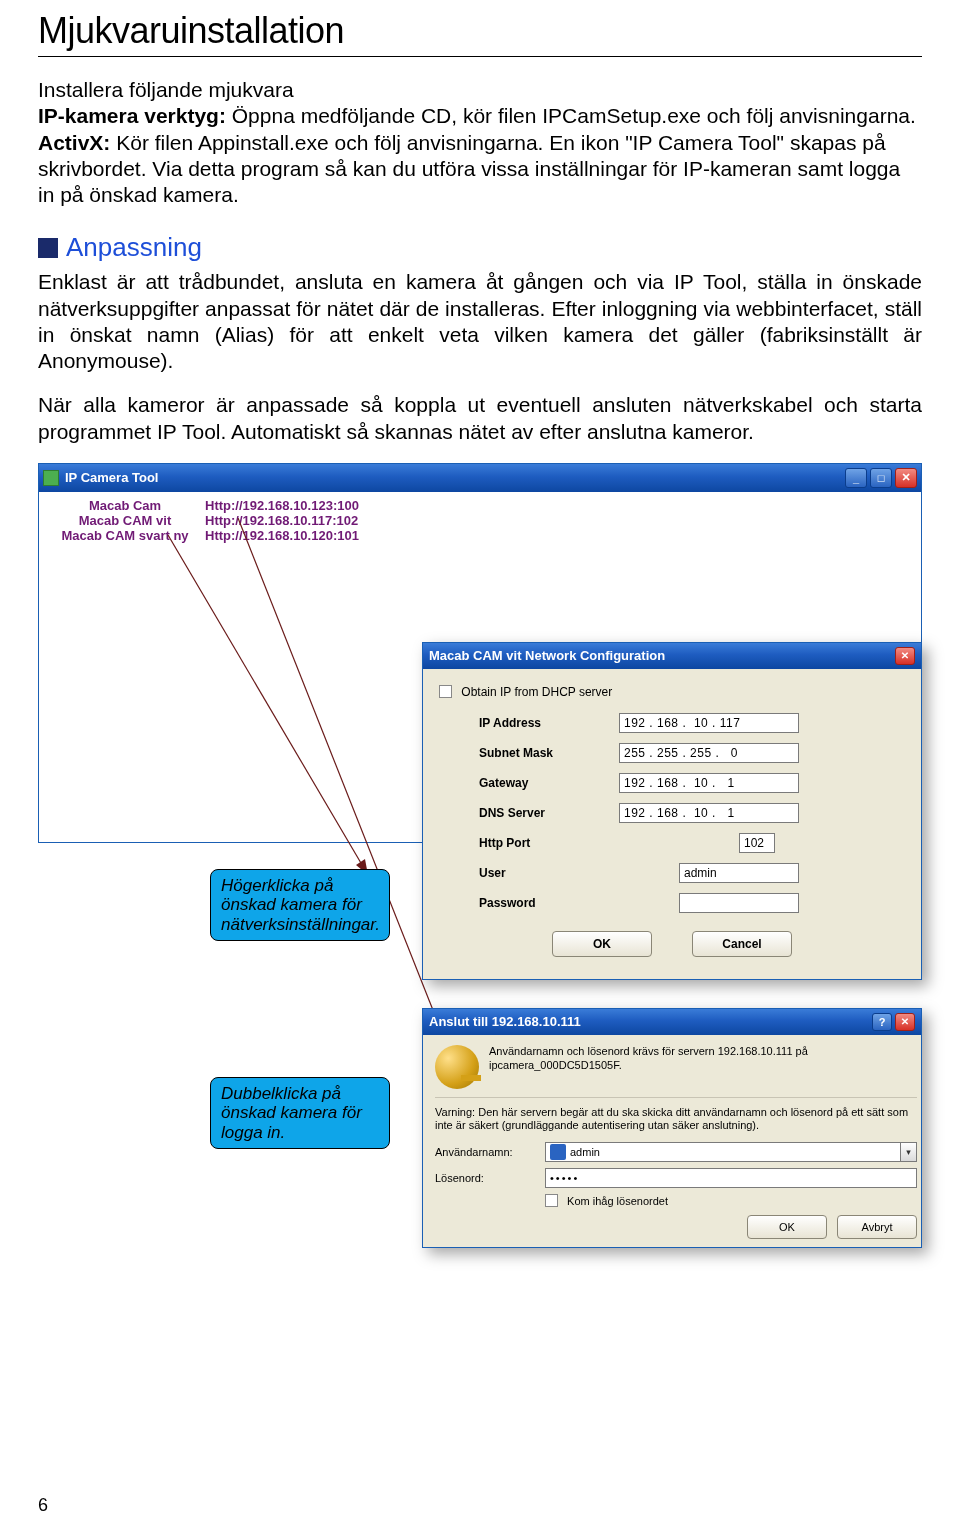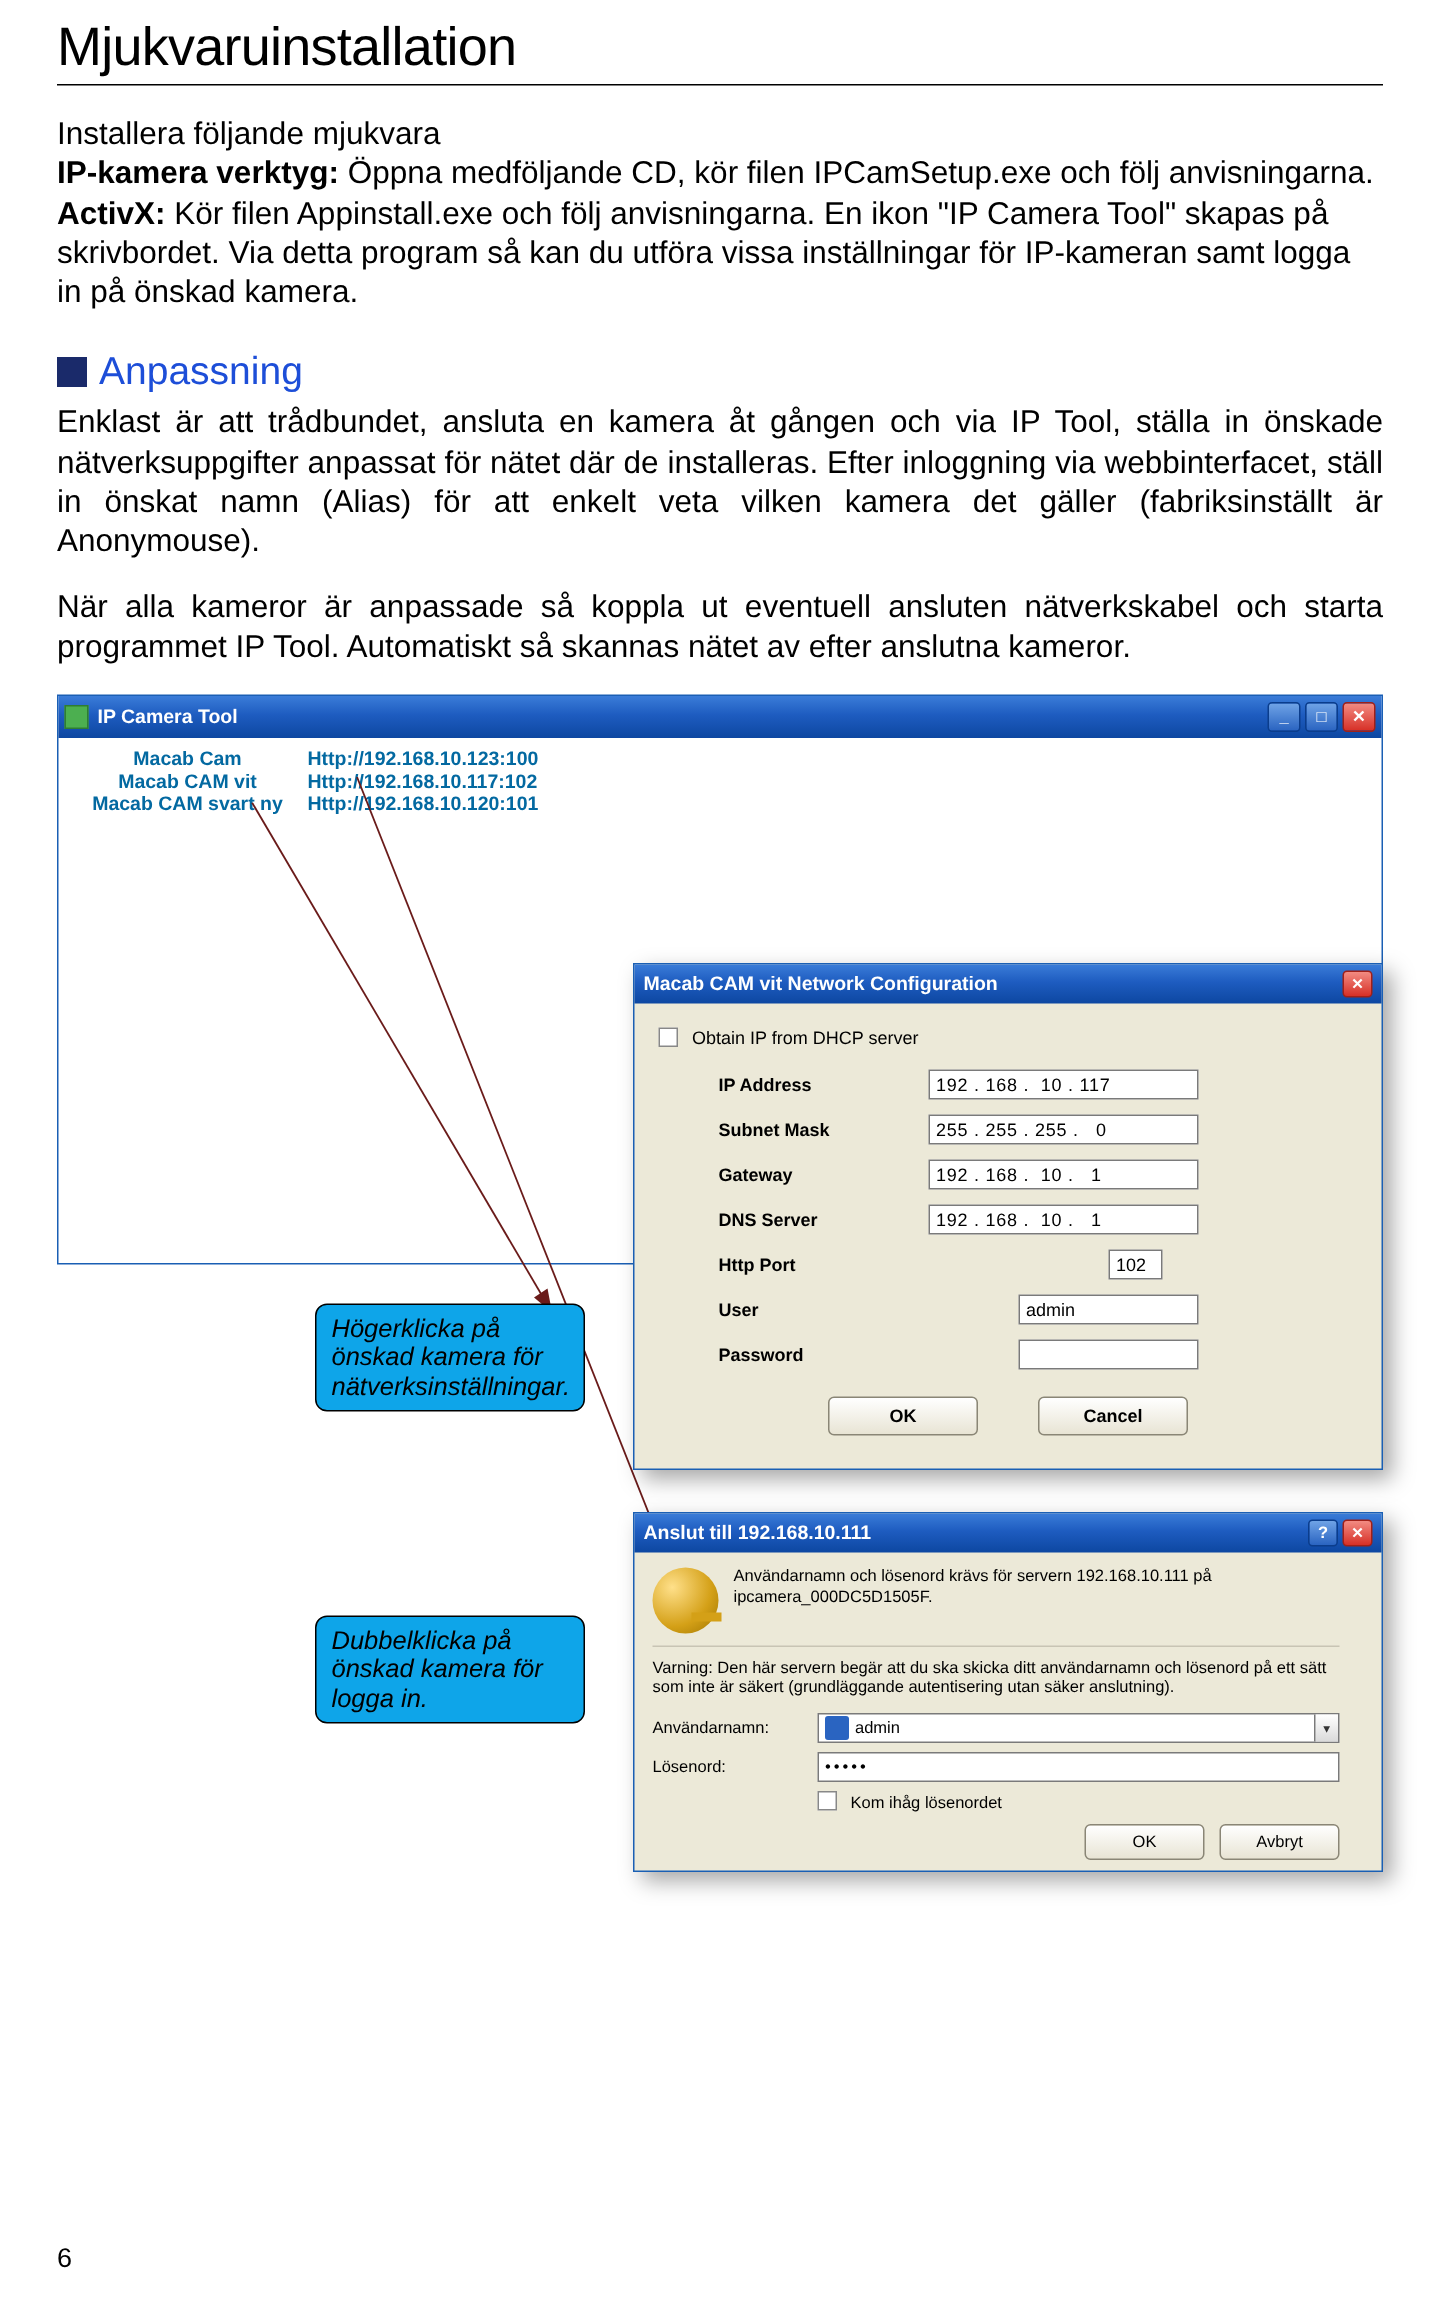--- a/index.html
+++ b/index.html
@@ -103,21 +103,21 @@
     color: #fff;
     font-size: 11px;
     display: flex; align-items: center; justify-content: center;
   }
   .win-btn.close { background: linear-gradient(#f28b82, #d73027); border-color: #a02018; }
   .tool-body {
     padding: 6px 6px;
     font-family: "Tahoma", sans-serif;
     font-size: 13px;
     font-weight: 700;
-    color: #0369a1;
+    color: #701a75;
   }
   .tool-row { display: flex; }
   .tool-row .c1 { width: 160px; }
   .tool-row .c2 { }
 
   
   .arrow1 {
     position: absolute;
     left: 100px; top: 72px;
     width: 280px; height: 360px;
@@ -232,21 +232,21 @@
     font-weight: 700;
   }
 
   
   .authdlg {
     left: 384px; top: 545px;
     width: 500px;
     height: 240px;
   }
   .authdlg .body {
-    padding: 10px 28px 8px 12px;
+    padding: 10px 4px 8px 12px;
     font-size: 11px;
     color: #000;
   }
   .auth-top {
     display: flex;
     gap: 10px;
     border-bottom: 1px solid #c8c4b4;
     padding-bottom: 8px;
     margin-bottom: 8px;
   }

